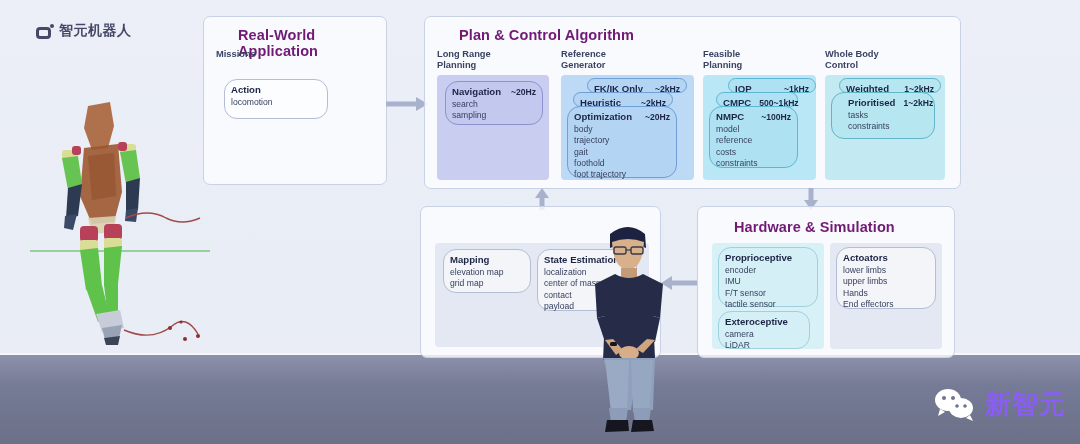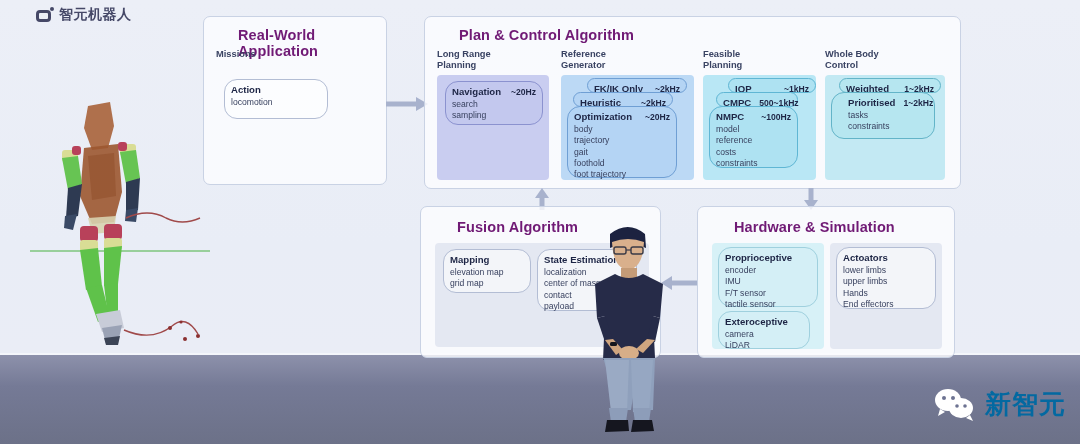--- a/index.html
+++ b/index.html
@@ -19,22 +19,22 @@
     position: absolute; left: 0; right: 0; top: 355px; bottom: 0;
     background: linear-gradient(180deg,#8d91ab 0%, #757a96 35%, #6c7188 100%);
   }
   #floor-edge {
     position: absolute; left: 0; right: 0; top: 353px; height: 2px;
     background: #f4f6fb;
   }
 
   
   #brand {
-    position: absolute; left: 8px; top: 6px;
-    display: flex; align-items: center; gap: 6px;
+    position: absolute; left: 8px; top: 22px;
+    display: flex; align-items: flex-end; gap: 6px;
     opacity: .88;
     padding-left: 28px;
   }
   #brand .mark {
     position: relative; width: 17px; height: 16px;
   }
   #brand .mark .ring {
     position: absolute; left: 0; top: 3px; width: 15px; height: 12px;
     border: 3px solid #2f3254; border-radius: 4px;
   }
@@ -116,21 +116,21 @@
   
   #speaker { position: absolute; left: 583px; top: 222px; width: 96px; height: 215px; }
 
   
   #watermark {
     position: absolute; right: 14px; bottom: 22px;
     display: flex; align-items: center; gap: 9px;
   }
   #watermark .wx { width: 42px; height: 34px; position: relative; }
   #watermark .wtext {
-    font-size: 26px; font-weight: 600; color: #0369a1; letter-spacing: 1px;
+    font-size: 26px; font-weight: 600; color: #8b5cf6; letter-spacing: 1px;
   }
 </style>
 </head>
 <body>
 
 <div id="stage">
   <div id="floor-edge"></div>
   <div id="floor"></div>
 </div>
 
@@ -322,21 +322,20 @@
 </div>
 
 <div class="arrow" style="left:803px; top:188px;">
   <svg width="16" height="22" viewBox="0 0 16 22">
     <path d="M8 0 L8 13" stroke="#a8b2cd" stroke-width="5"></path>
     <path d="M1 12 L8 22 L15 12 Z" fill="#a8b2cd"></path>
   </svg>
 </div>
 
 <div class="panel" style="left:420px; top:206px; width:241px; height:152px;">
-  <div class="panel-title" style="position:absolute;left:14px;top:12px;">Fusion Algorithm</div>
   <div class="col-tint tint-grey" style="left:14px; top:36px; width:214px; height:104px;"></div>
   <div class="card c-plain" style="left:22px; top:42px; width:88px; height:44px;">
     <div class="card-head">
       <span class="card-title">Mapping</span>
     </div>
     <div class="card-list">
       <div>elevation map</div>
       <div>grid map</div>
     </div>
   </div>

